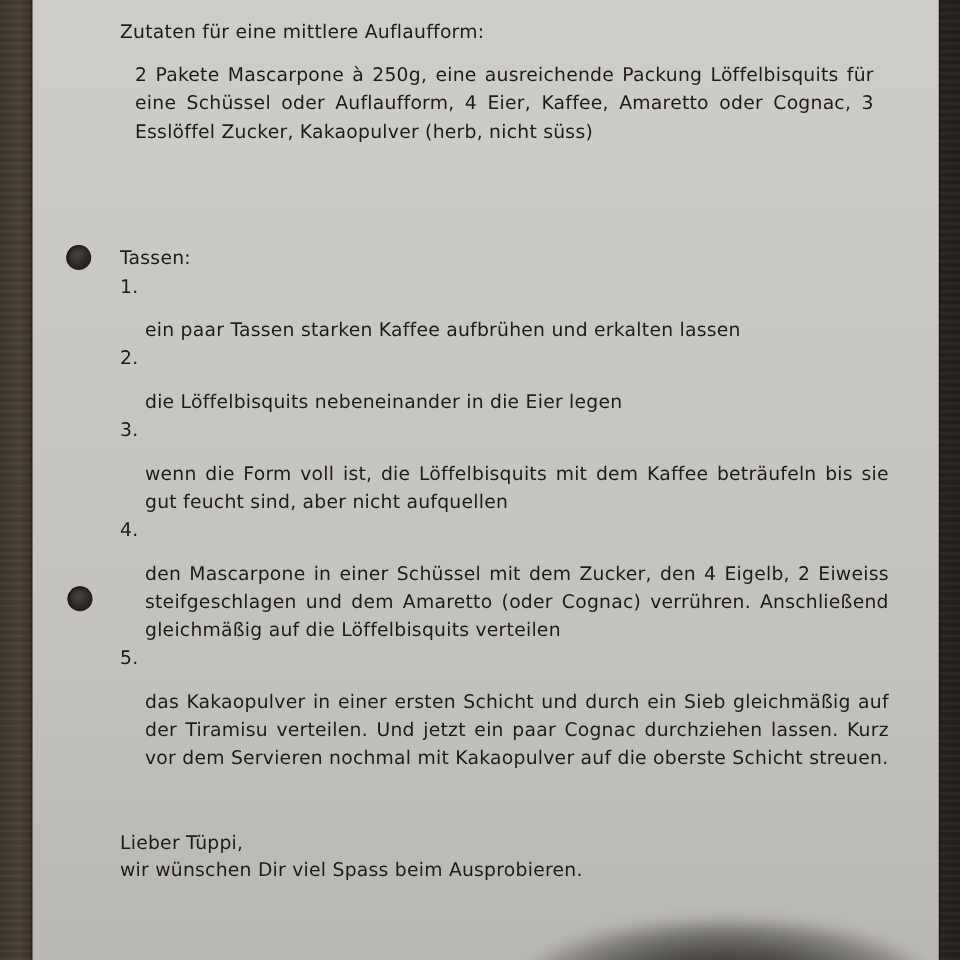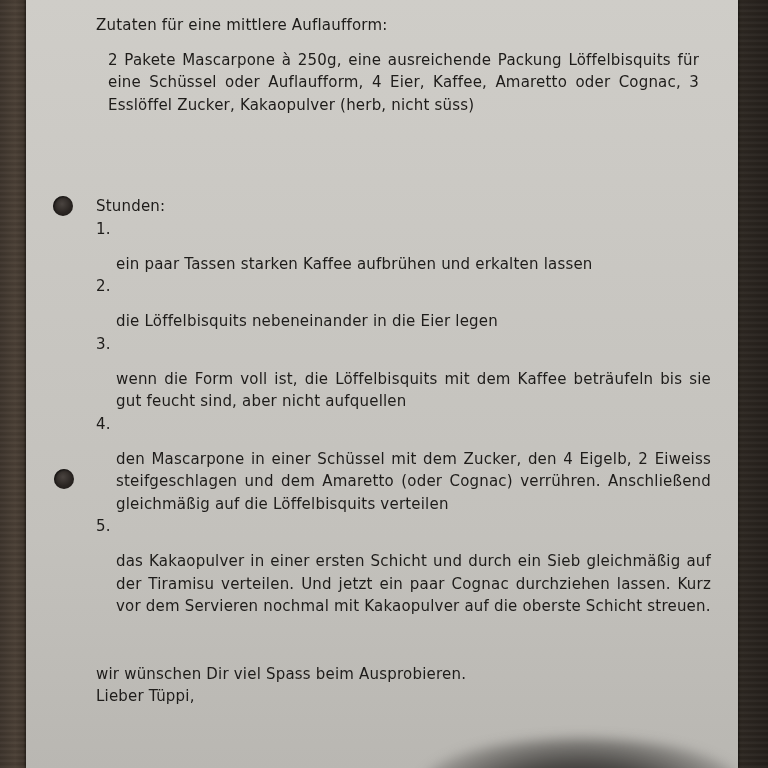--- a/index.html
+++ b/index.html
@@ -22,20 +22,21 @@
     }
     .paper {
       position: absolute;
       left: 26px;
       top: 0;
       width: 712px;
       height: 768px;
       background: linear-gradient(180deg, #cfcdc8 0%, #c9c7c2 35%, #c3c1bc 70%, #b9b7b2 100%);
       box-shadow: 1px 0 2px rgba(0,0,0,0.5), -1px 0 2px rgba(0,0,0,0.4);
       overflow: hidden;
+      padding-left: 13px;
     }
     .paper-shadow {
       position: absolute;
       left: 395px;
       top: 738px;
       width: 320px;
       height: 80px;
       border-radius: 50% 50% 0 0 / 60% 60% 0 0;
       background: radial-gradient(ellipse at 50% 100%, rgba(30,28,26,0.95) 0%, rgba(40,38,36,0.8) 45%, rgba(80,78,75,0.2) 80%, rgba(0,0,0,0) 100%);
       filter: blur(6px);
@@ -109,21 +110,21 @@
   <div class="content">
     <section>
       <h2 class="heading">Zutaten für eine mittlere Auflaufform:</h2>
       <p class="ingredients justify">2 Pakete Mascarpone à 250g, eine ausreichende Packung Löffelbisquits für eine Schüssel oder Auflaufform, 4 Eier, Kaffee, Amaretto oder Cognac, 3 Esslöffel Zucker, Kakaopulver (herb, nicht süss)</p>
     </section>
 
     <div class="section-gap-large"></div>
     <div style="height:22px"></div>
 
     <section>
-      <h2 class="heading">Stunden:</h2>
+      <h2 class="heading">Tassen:</h2>
       <ol class="steps">
         <li class="step">
           <span class="step-num">1.</span>
           <span class="step-text">ein paar Tassen starken Kaffee aufbrühen und erkalten lassen</span>
         </li>
         <li class="step">
           <span class="step-num">2.</span>
           <span class="step-text">die Löffelbisquits nebeneinander in die Eier legen</span>
         </li>
         <li class="step">
@@ -137,20 +138,20 @@
         <li class="step">
           <span class="step-num">5.</span>
           <span class="step-text">das Kakaopulver in einer ersten Schicht und durch ein Sieb gleichmäßig auf der Tiramisu verteilen. Und jetzt ein paar Cognac durchziehen lassen. Kurz vor dem Servieren nochmal mit Kakaopulver auf die oberste Schicht streuen.</span>
         </li>
       </ol>
     </section>
 
     <div class="closing-gap"></div>
 
     <section>
+      <span class="line">Lieber Tüppi,</span>
       <span class="line">wir wünschen Dir viel Spass beim Ausprobieren.</span>
-      <span class="line">Lieber Tüppi,</span>
       <div class="sign-gap"></div>
     </section>
   </div>
 
   <div class="paper-shadow"></div>
 </div>
 
 </body></html>

